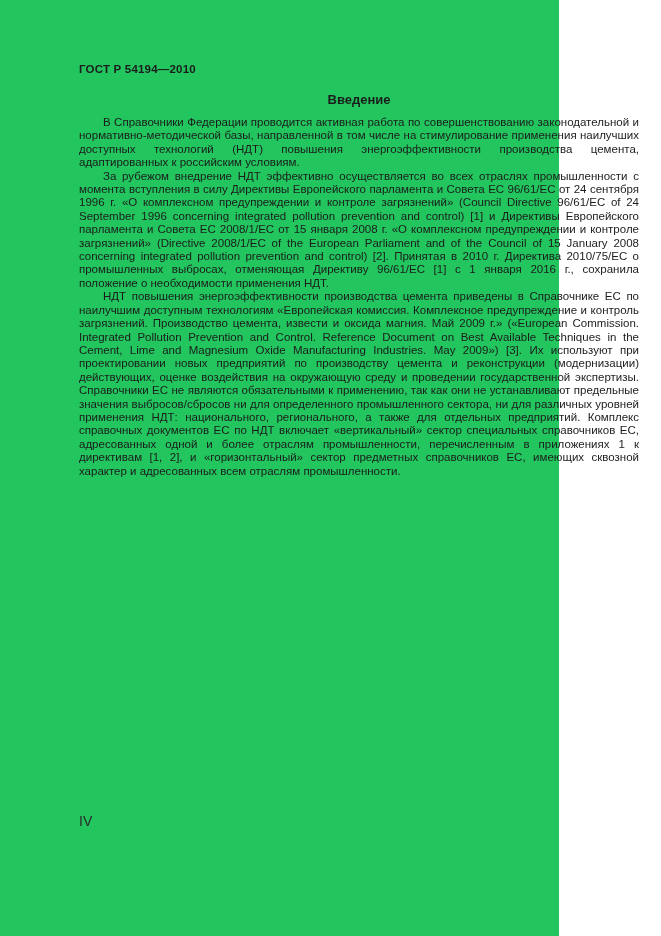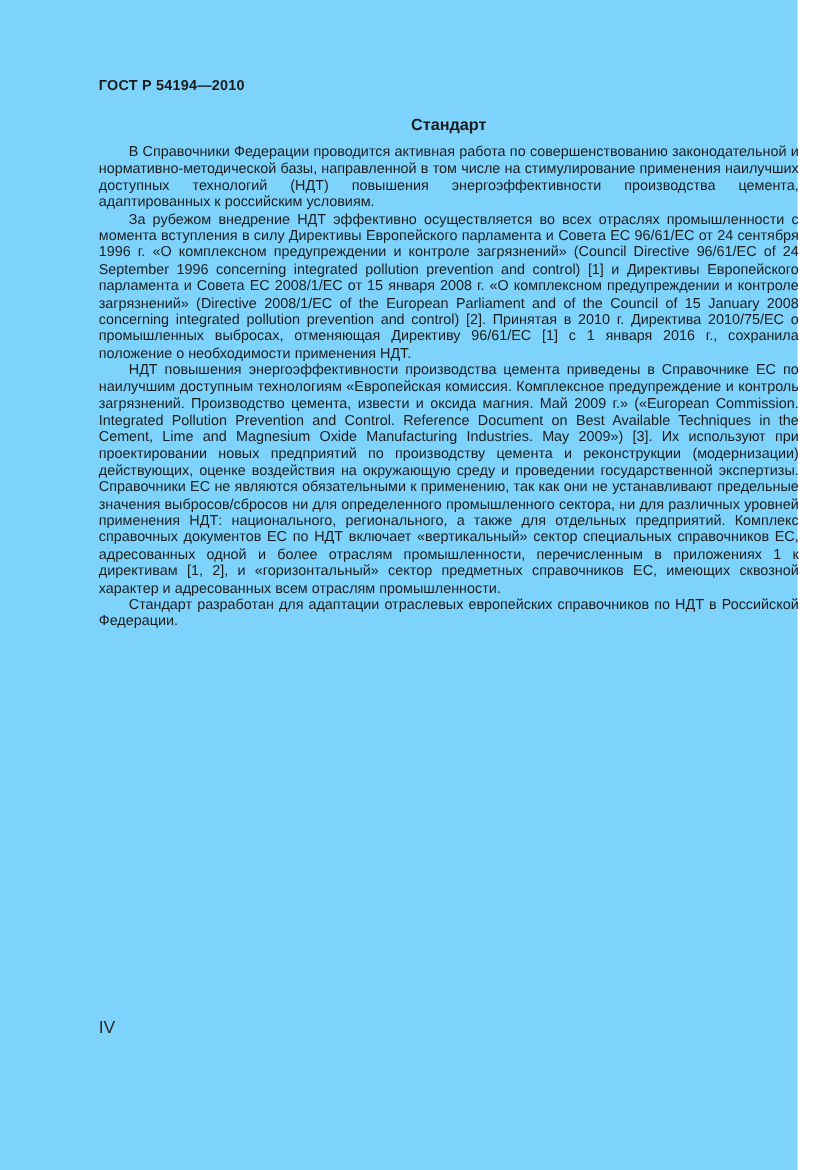--- a/index.html
+++ b/index.html
@@ -12,23 +12,23 @@
     height: 936px;
     font-family: "Liberation Sans", sans-serif;
     color: #1c1c1c;
     position: relative;
     overflow: hidden;
   }
   .page {
     position: absolute;
     left: 0;
     top: 0;
-    width: 638px;
+    width: 559px;
     height: 936px;
-    background: #7dd3fc;
+    background: #22c55e;
   }
   .doc-code {
     position: absolute;
     left: 79px;
     top: 63px;
     font-size: 11.5px;
     font-weight: bold;
     letter-spacing: 0.2px;
     white-space: nowrap;
   }
@@ -64,24 +64,23 @@
     color: #2a2a2a;
   }
 </style>
 </head>
 <body>
 
 <div class="page">
 
   <div class="doc-code">ГОСТ Р 54194—2010</div>
 
-  <h1 class="section-title">Стандарт</h1>
+  <h1 class="section-title">Введение</h1>
 
   <div class="body-text">
     <p>В Справочники Федерации проводится активная работа по совершенствованию законодательной и нормативно-методической базы, направленной в том числе на стимулирование применения наилучших доступных технологий (НДТ) повышения энергоэффективности производства цемента, адаптированных к российским условиям.</p>
     <p>За рубежом внедрение НДТ эффективно осуществляется во всех отраслях промышленности с момента вступления в силу Директивы Европейского парламента и Совета ЕС 96/61/ЕС от 24 сентября 1996 г. «О комплексном предупреждении и контроле загрязнений» (Council Directive 96/61/EC of 24 September 1996 concerning integrated pollution prevention and control) [1] и Директивы Европейского парламента и Совета ЕС 2008/1/ЕС от 15 января 2008 г. «О комплексном предупреждении и контроле загрязнений» (Directive 2008/1/EC of the European Parliament and of the Council of 15 January 2008 concerning integrated pollution prevention and control) [2]. Принятая в 2010 г. Директива 2010/75/ЕС о промышленных выбросах, отменяющая Директиву 96/61/ЕС [1] с 1 января 2016 г., сохранила положение о необходимости применения НДТ.</p>
     <p>НДТ повышения энергоэффективности производства цемента приведены в Справочнике ЕС по наилучшим доступным технологиям «Европейская комиссия. Комплексное предупреждение и контроль загрязнений. Производство цемента, извести и оксида магния. Май 2009 г.» («European Commission. Integrated Pollution Prevention and Control. Reference Document on Best Available Techniques in the Cement, Lime and Magnesium Oxide Manufacturing Industries. May 2009») [3]. Их используют при проектировании новых предприятий по производству цемента и реконструкции (модернизации) действующих, оценке воздействия на окружающую среду и проведении государственной экспертизы. Справочники ЕС не являются обязательными к применению, так как они не устанавливают предельные значения выбросов/сбросов ни для определенного промышленного сектора, ни для различных уровней применения НДТ: национального, регионального, а также для отдельных предприятий. Комплекс справочных документов ЕС по НДТ включает «вертикальный» сектор специальных справочников ЕС, адресованных одной и более отраслям промышленности, перечисленным в приложениях 1 к директивам [1, 2], и «горизонтальный» сектор предметных справочников ЕС, имеющих сквозной характер и адресованных всем отраслям промышленности.</p>
-    <p>Стандарт разработан для адаптации отраслевых европейских справочников по НДТ в Российской Федерации.</p>
   </div>
 
   <div class="page-number">IV</div>
 
 </div>
 
 </body></html>

